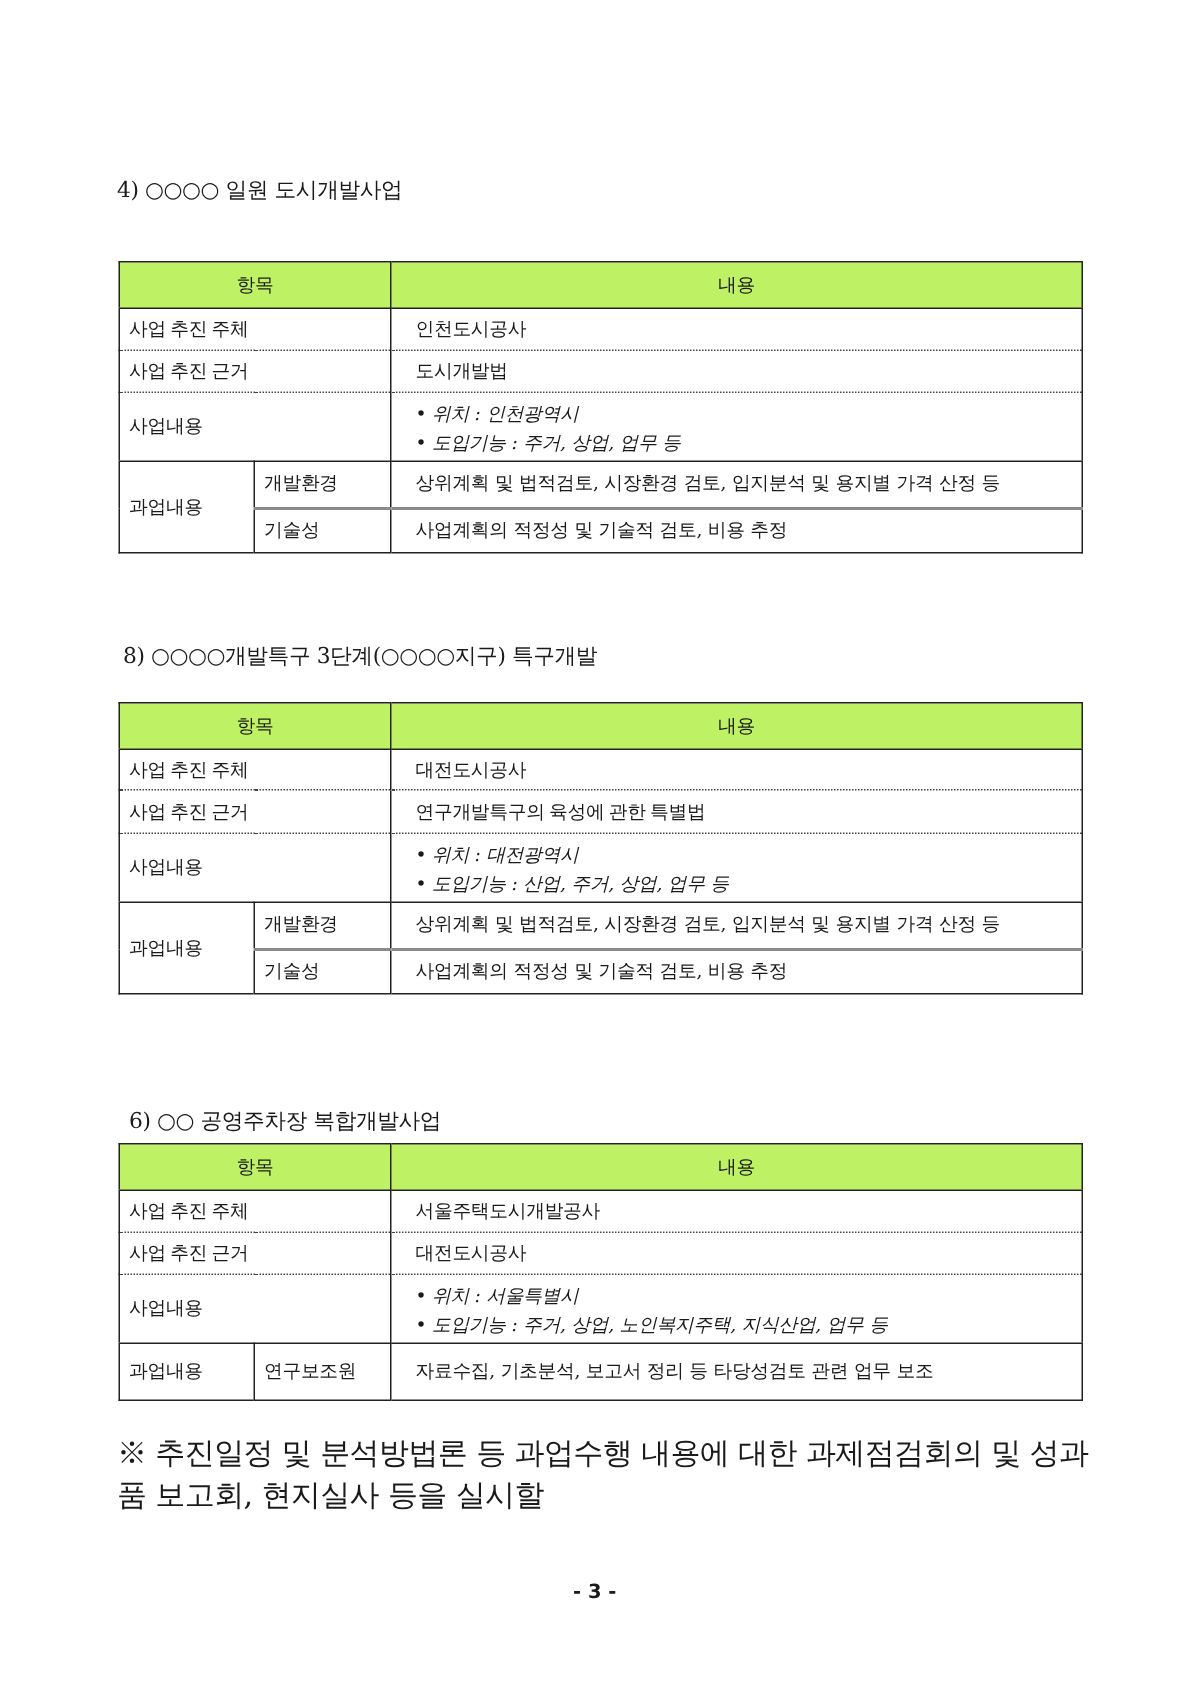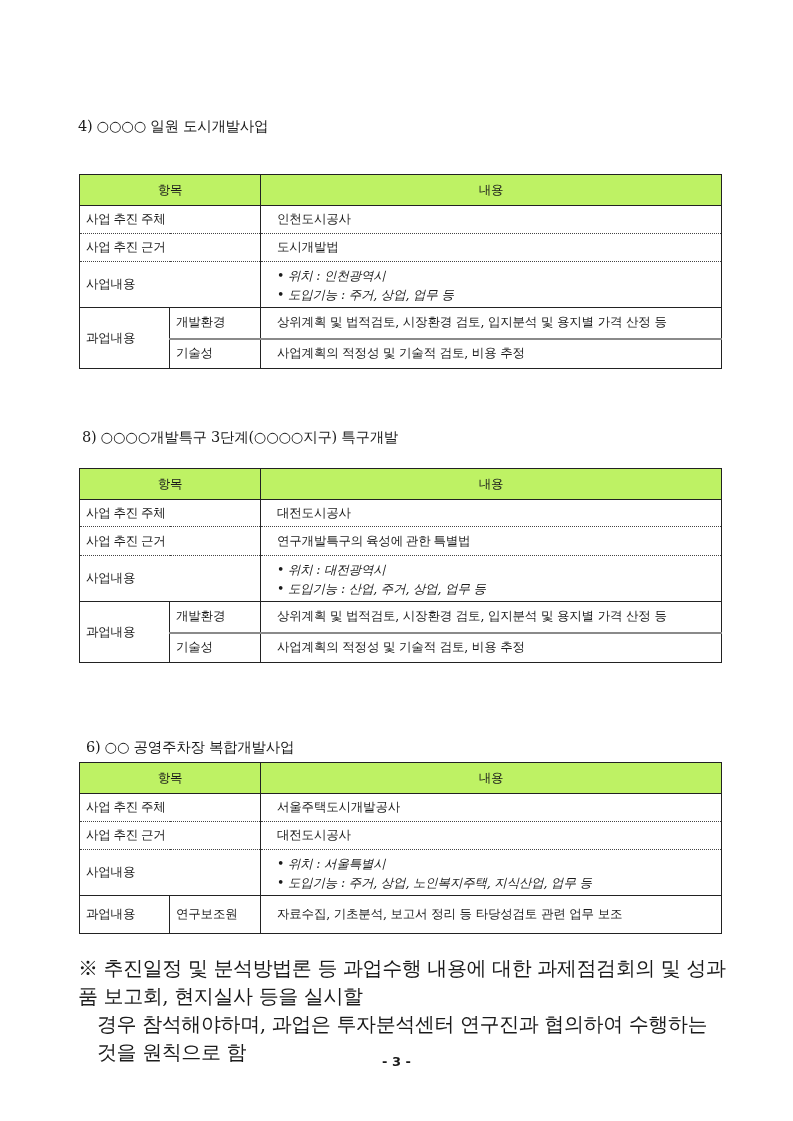--- a/index.html
+++ b/index.html
@@ -162,16 +162,15 @@
   <tr class="r-last" style="height:38px;">
     <td>과업내용</td>
     <td>연구보조원</td>
     <td>자료수집, 기초분석, 보고서 정리 등 타당성검토 관련 업무 보조</td>
   </tr>
 </tbody>
   </table>
 
 <div class="note" style="top:954px;">
   <span>※ 추진일정 및 분석방법론 등 과업수행 내용에 대한 과제점검회의 및 성과품 보고회, 현지실사 등을 실시할</span>
-  <span class="line2">경우 참석해야하며, 과업은 투자분석센터 연구진과 협의하여 수행하는 것을 원칙으로 함</span>
 </div>
 
 <div class="page-num">- 3 -</div>
 
 </body></html>

